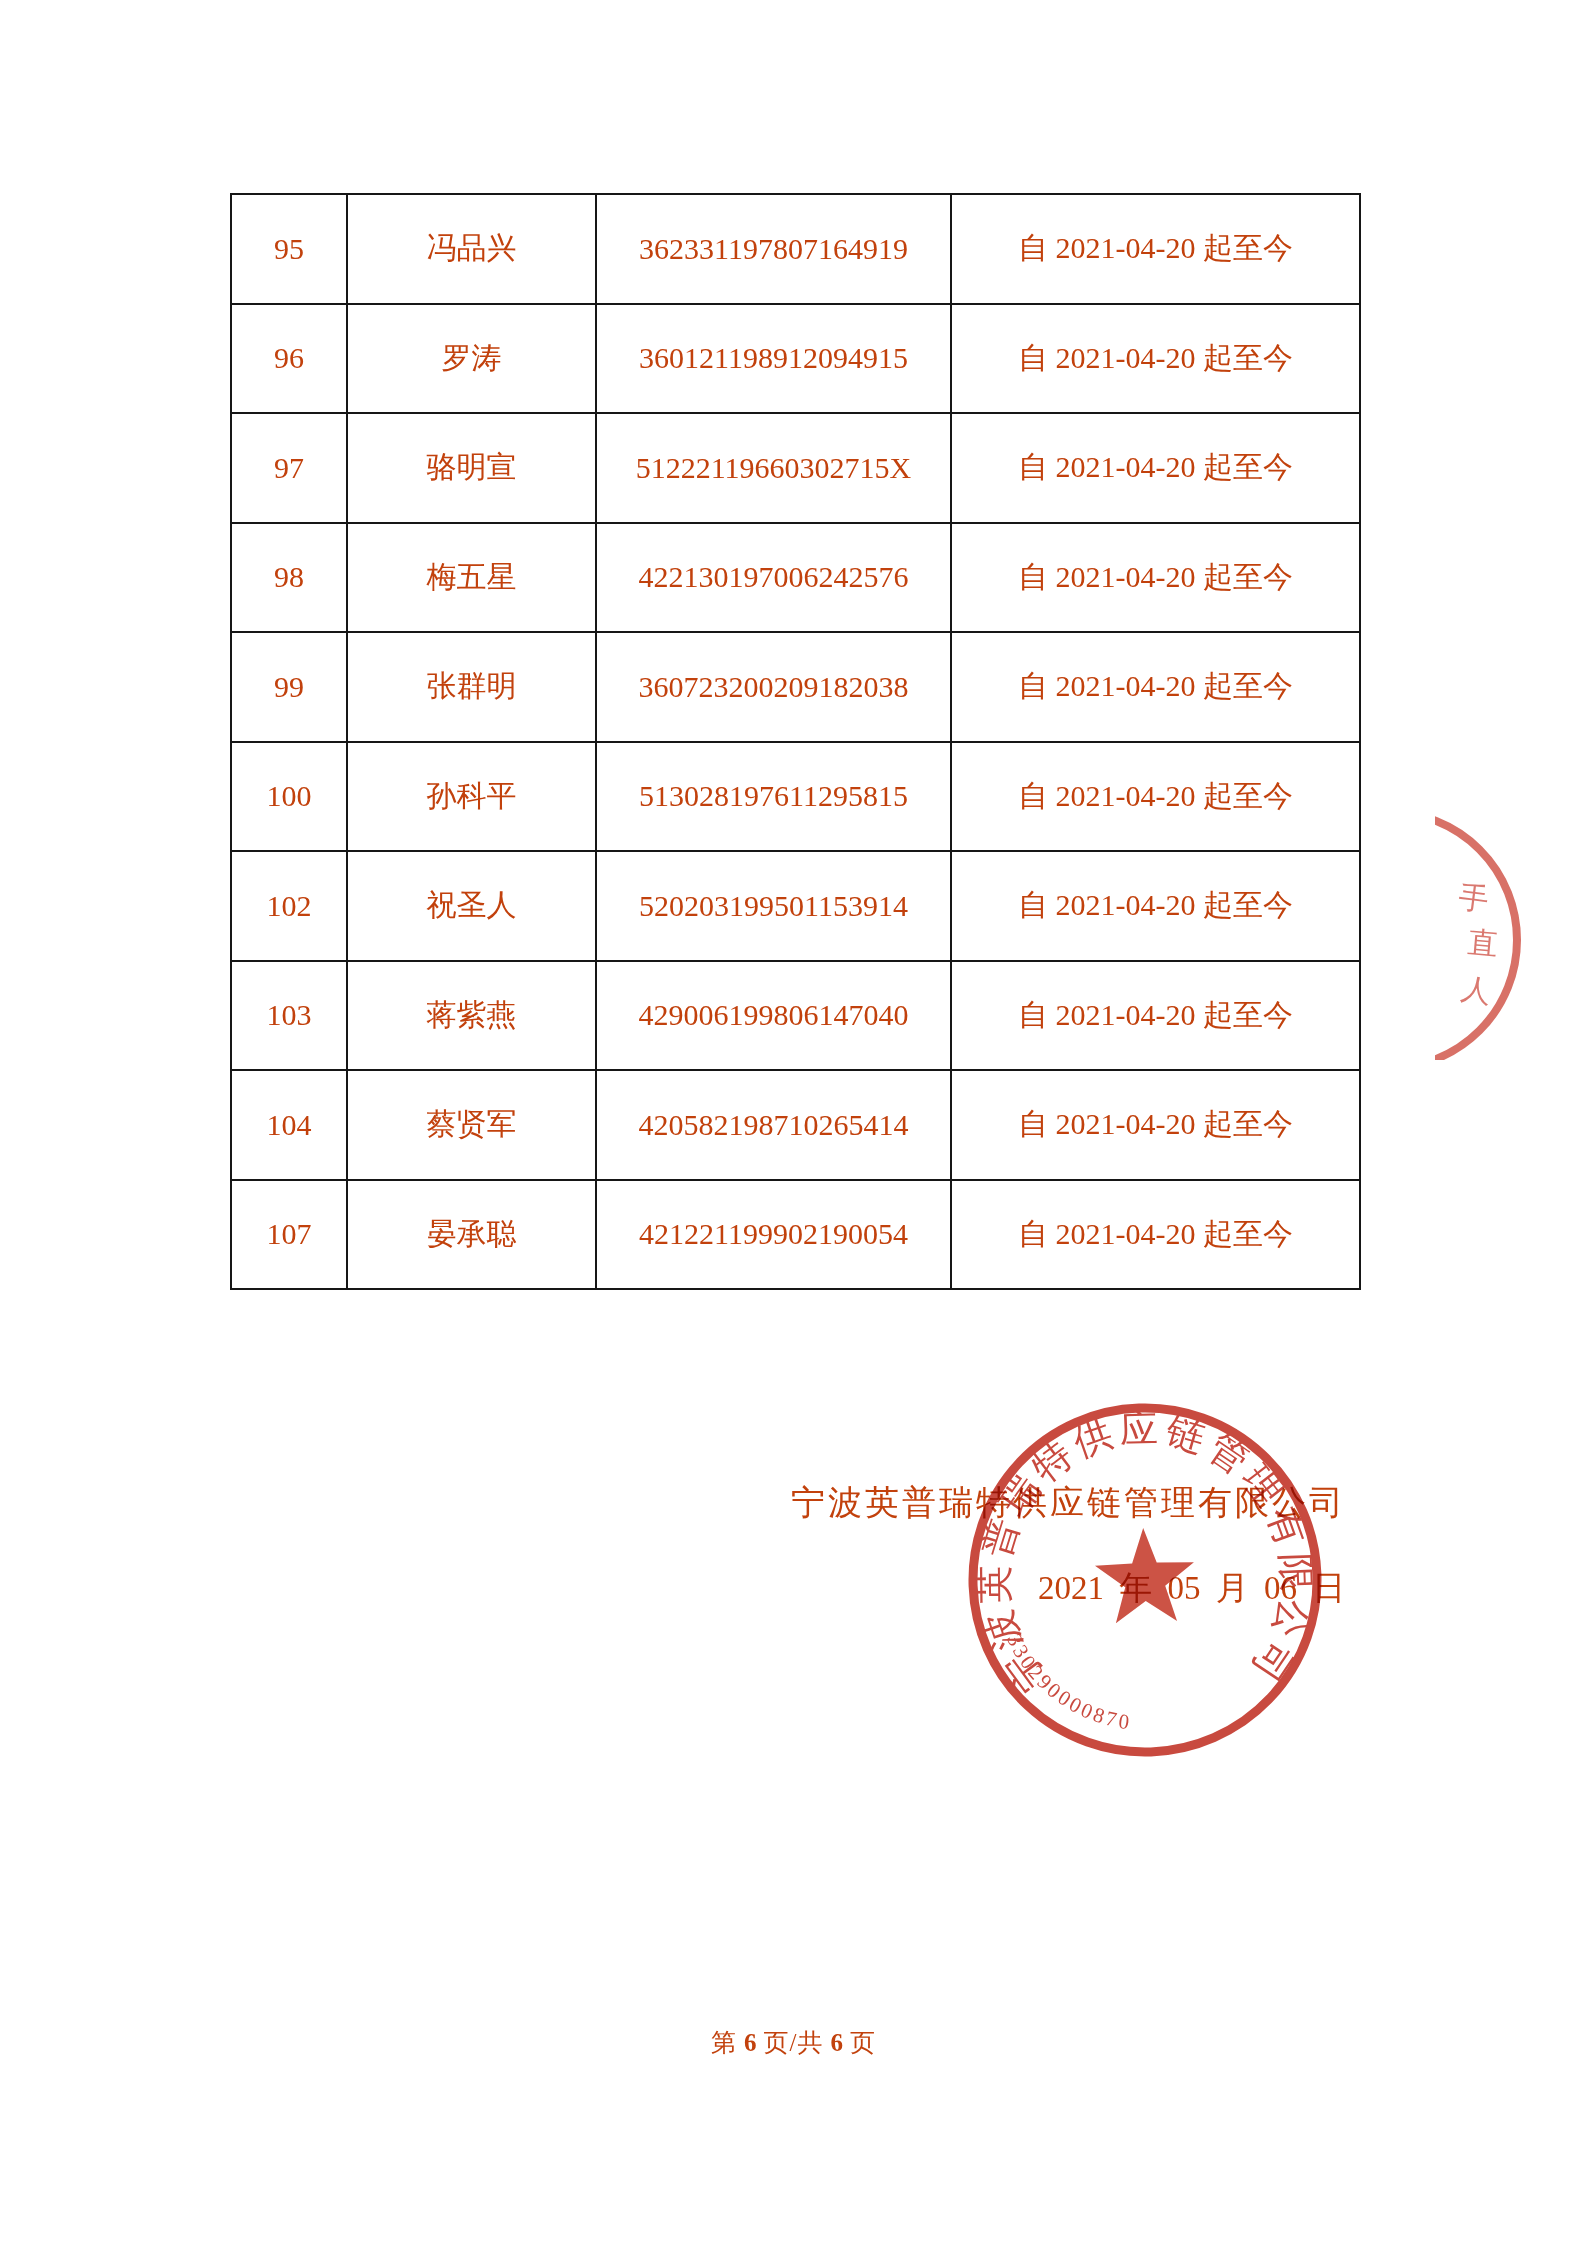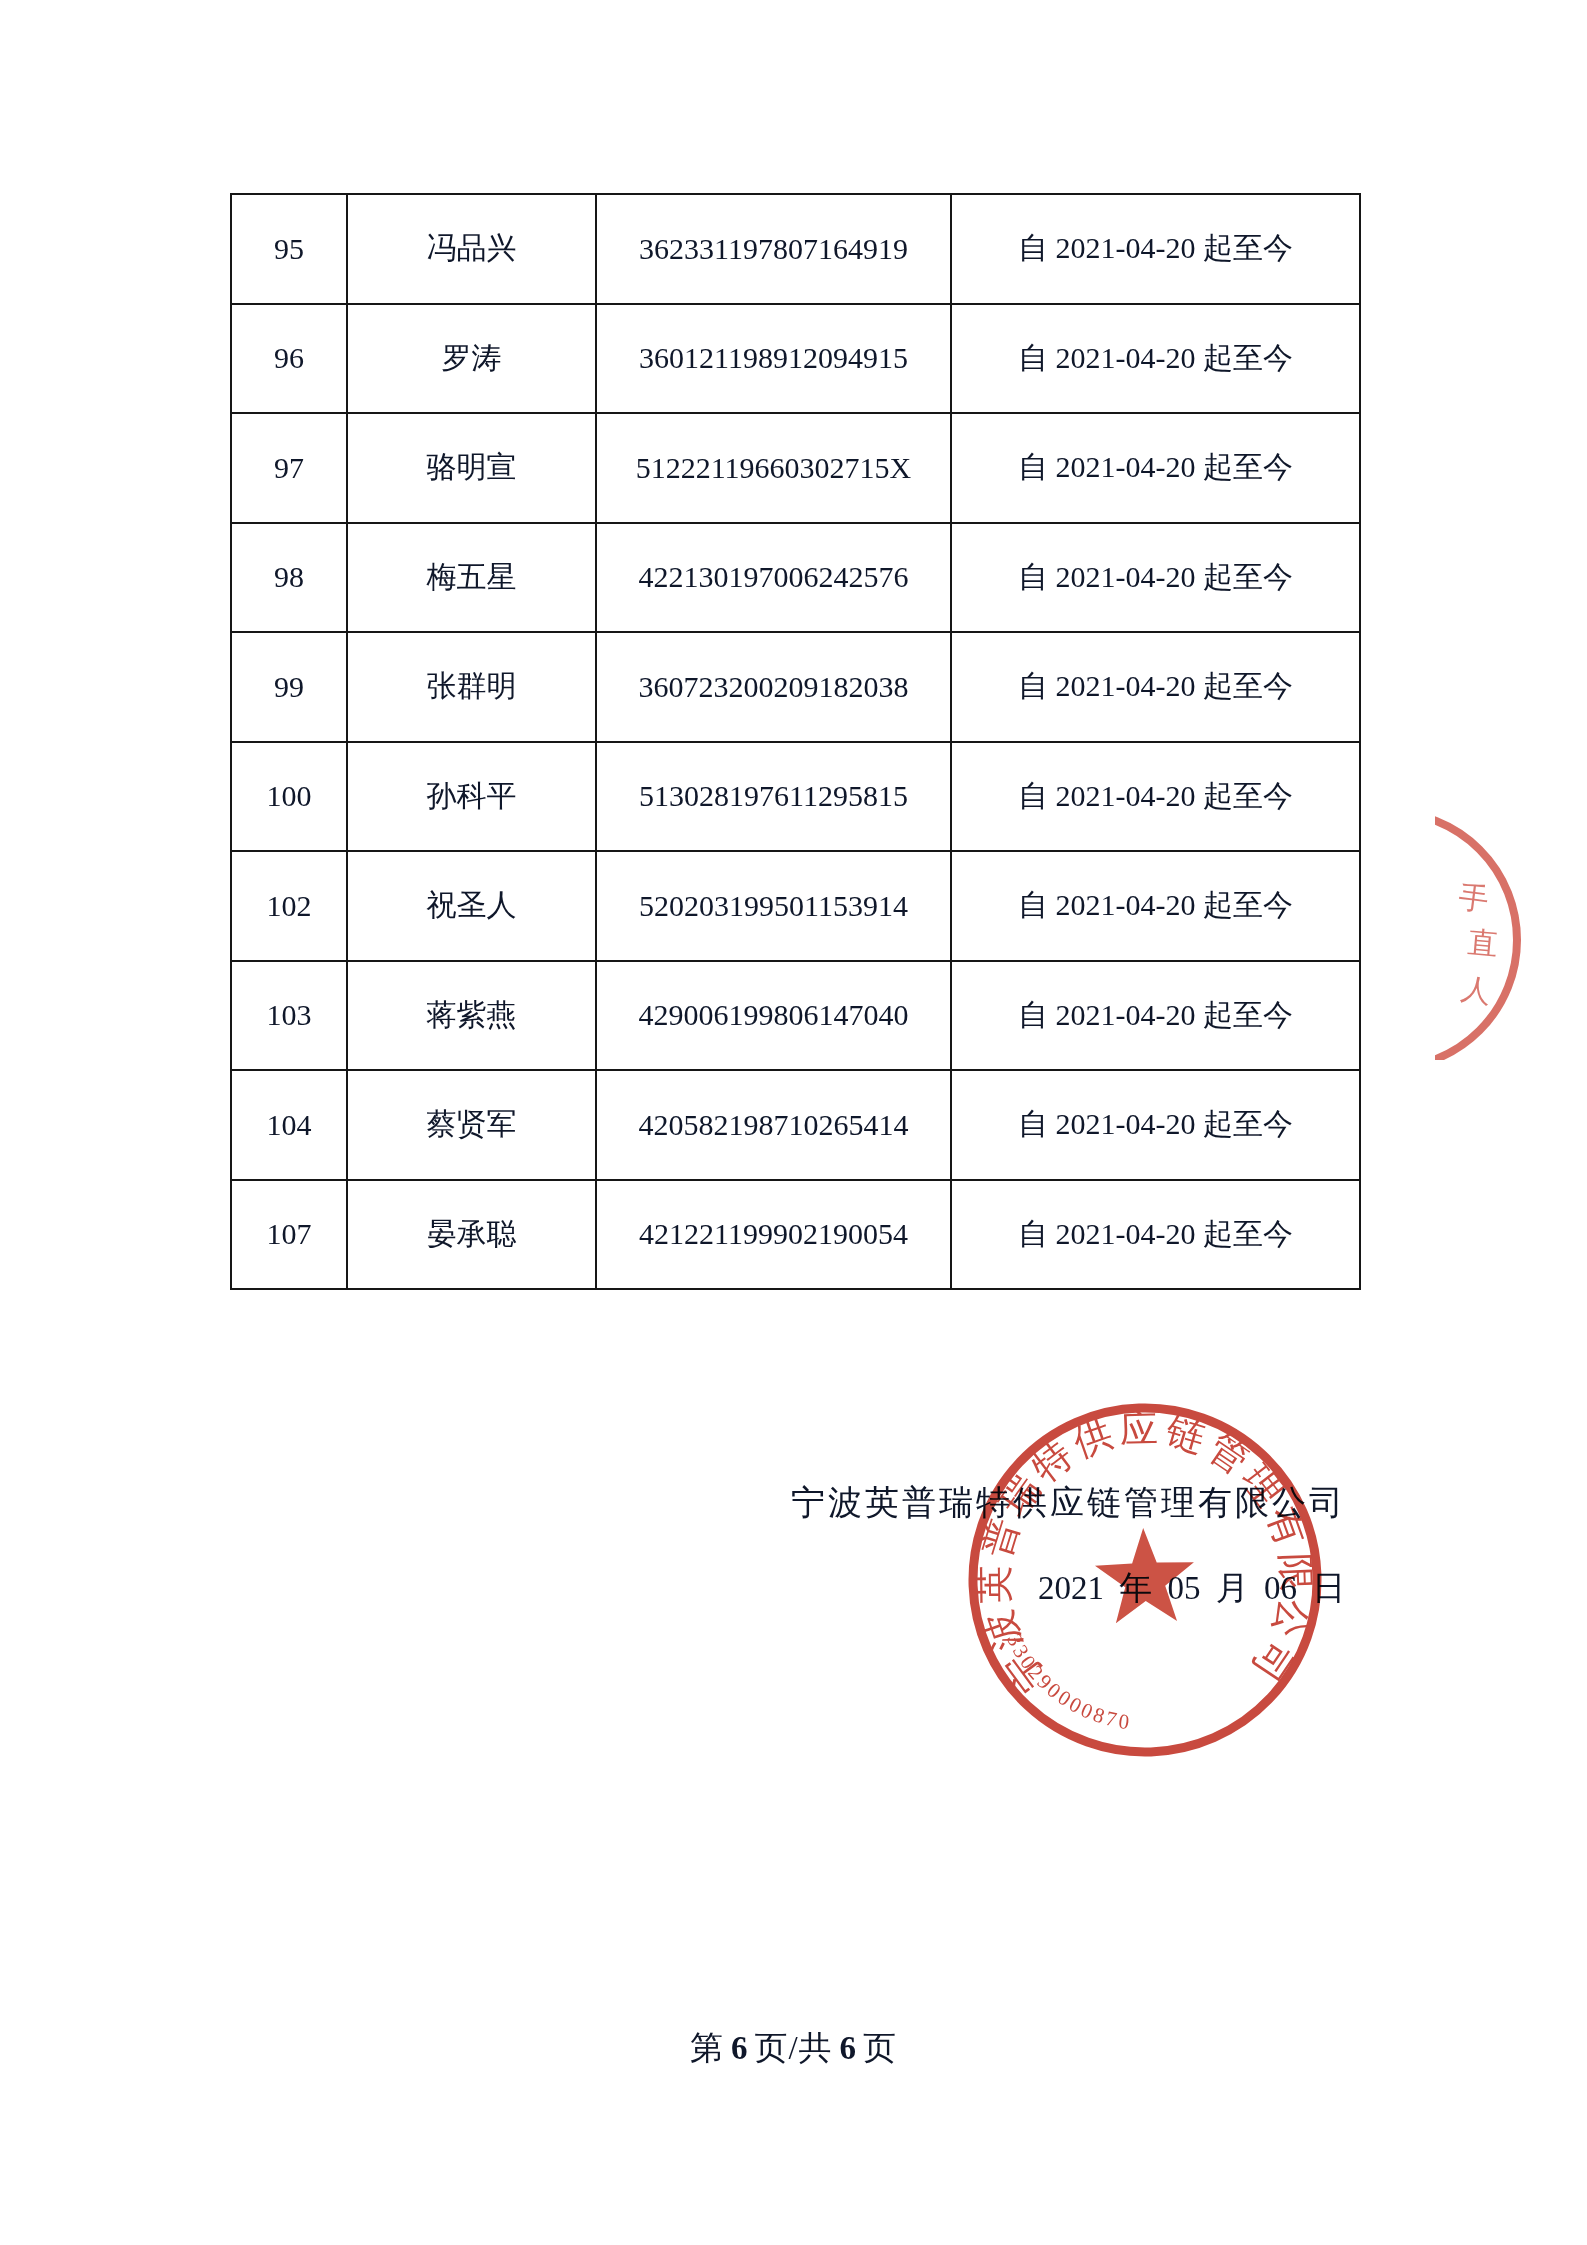--- a/index.html
+++ b/index.html
@@ -2,21 +2,21 @@
 <html><head>
 <meta charset="utf-8">
 <style>
   html,body{margin:0;padding:0;background:#e8e8e8;}
   .page{
     position:relative;
     width:1587px;height:2245px;
     background:#ffffff;
     overflow:hidden;
     font-family:"Liberation Serif","DejaVu Serif",serif;
-    color:#0f172a;
+    color:#c2410c;
   }
   
   .roster{
     position:absolute;left:230px;top:193px;
     width:1129px;height:1097px;
     border-collapse:collapse;
     table-layout:fixed;
     font-size:30px;
   }
   .roster td{
@@ -46,21 +46,21 @@
   .partial-stamp{
     position:absolute;left:1435px;top:815px;
     width:152px;height:245px;
     mix-blend-mode:multiply;
     opacity:.85;
   }
   
   .footer{
     position:absolute;left:50%;top:2026px;
     transform:translateX(-50%);
-    font-size:33px;white-space:nowrap;
+    font-size:25px;white-space:nowrap;
   }
   .footer .num{font-weight:bold;margin:0 7px;}
   .footer .zh{letter-spacing:1px;}
 </style>
 </head>
 <body>
 
 <div class="page">
 
   <table class="roster">

